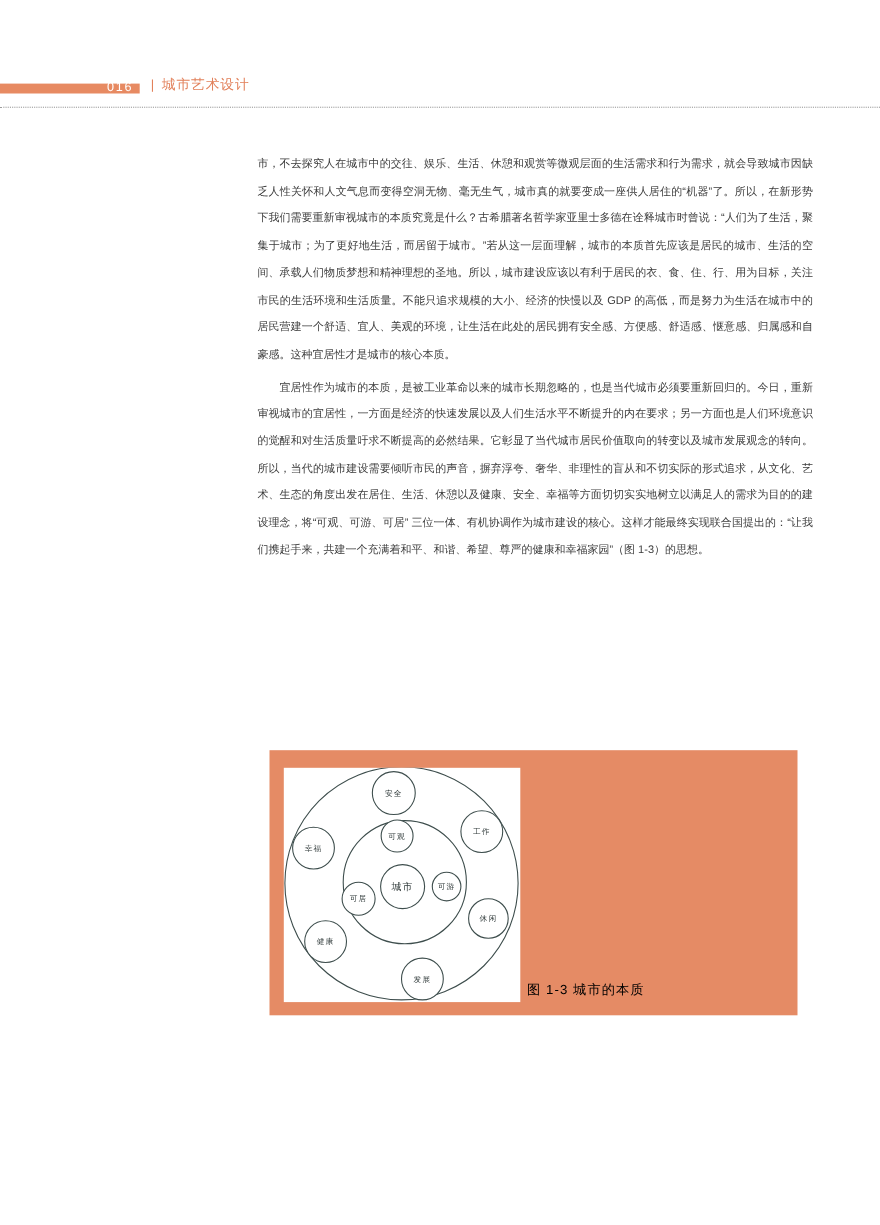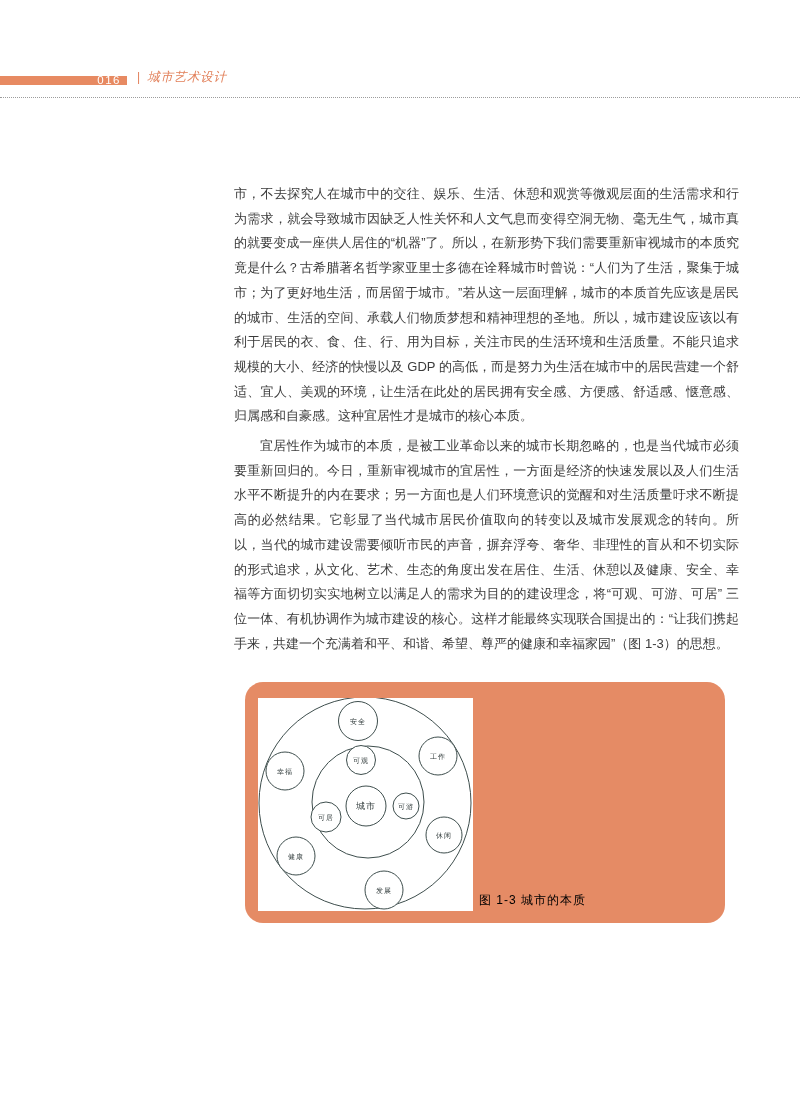--- a/index.html
+++ b/index.html
@@ -28,52 +28,52 @@
   .header-sep { font-size:12px; font-weight:300; }
   .book-title { font-size:12.5px; letter-spacing:0.8px; }
   .dotline {
     position:absolute; left:0; top:97px; width:800px; height:0;
     border-top:1.5px dotted #9c9c9c;
   }
 
   
   .body-text {
     position:absolute; left:234px; top:138px; width:505px;
-    color:#3b3b3b; font-size:13px; line-height:24.7px;
-    text-align:justify; text-justify:inter-ideograph;margin-top:44px;
+    color:#3b3b3b; font-size:10px; line-height:24.7px;
+    text-align:justify; text-justify:inter-ideograph;
   }
   .para2 { text-indent:2em; margin-top:5px; }
 
   
   .figure-block { position:absolute; left:245px; top:682px; width:480px; height:241px; }
   .fig-inset { position:absolute; left:13px; top:16px; width:215px; height:213px; background:#ffffff; }
   .fig-caption { position:absolute; left:234px; top:210px; font-size:12px; color:#000000; letter-spacing:1px; white-space:nowrap; }
 </style>
 </head>
 <body>
 
 <div class="page">
 
   <div class="header-bar" style="background: rgb(231, 138, 98);">
     <span class="page-num">016</span>
   </div>
 
   <div class="header-row">
     <span class="header-sep" style="color: rgb(226, 129, 91);">|</span>
-    <span class="book-title" style="color: rgb(226, 129, 91); font-style: italic;">城市艺术设计</span>
+    <span class="book-title" style="color: rgb(226, 129, 91);">城市艺术设计</span>
   </div>
 
   <div class="dotline"></div>
 
   <div class="body-text">
     <p class="para1">市，不去探究人在城市中的交往、娱乐、生活、休憩和观赏等微观层面的生活需求和行为需求，就会导致城市因缺乏人性关怀和人文气息而变得空洞无物、毫无生气，城市真的就要变成一座供人居住的“机器”了。所以，在新形势下我们需要重新审视城市的本质究竟是什么？古希腊著名哲学家亚里士多德在诠释城市时曾说：“人们为了生活，聚集于城市；为了更好地生活，而居留于城市。”若从这一层面理解，城市的本质首先应该是居民的城市、生活的空间、承载人们物质梦想和精神理想的圣地。所以，城市建设应该以有利于居民的衣、食、住、行、用为目标，关注市民的生活环境和生活质量。不能只追求规模的大小、经济的快慢以及 GDP 的高低，而是努力为生活在城市中的居民营建一个舒适、宜人、美观的环境，让生活在此处的居民拥有安全感、方便感、舒适感、惬意感、归属感和自豪感。这种宜居性才是城市的核心本质。</p>
     <p class="para2">宜居性作为城市的本质，是被工业革命以来的城市长期忽略的，也是当代城市必须要重新回归的。今日，重新审视城市的宜居性，一方面是经济的快速发展以及人们生活水平不断提升的内在要求；另一方面也是人们环境意识的觉醒和对生活质量吁求不断提高的必然结果。它彰显了当代城市居民价值取向的转变以及城市发展观念的转向。所以，当代的城市建设需要倾听市民的声音，摒弃浮夸、奢华、非理性的盲从和不切实际的形式追求，从文化、艺术、生态的角度出发在居住、生活、休憩以及健康、安全、幸福等方面切切实实地树立以满足人的需求为目的的建设理念，将“可观、可游、可居” 三位一体、有机协调作为城市建设的核心。这样才能最终实现联合国提出的：“让我们携起手来，共建一个充满着和平、和谐、希望、尊严的健康和幸福家园”（图 1-3）的思想。</p>
   </div>
 
-  <div class="figure-block" style="background: rgb(229, 139, 101); border-radius: 18px;">
+  <div class="figure-block" style="background: rgb(229, 139, 101);">
     <div class="fig-inset"><svg width="215" height="213" viewBox="0 0 215 213">
           <circle cx="107" cy="105" r="106" fill="none" stroke="#3E4E4D" stroke-width="1"></circle>
           <circle cx="110" cy="104" r="56" fill="none" stroke="#3E4E4D" stroke-width="1"></circle>
           <circle cx="108" cy="108" r="20" fill="#ffffff" stroke="#3E4E4D" stroke-width="1"></circle>
           <text x="108" y="111.24" text-anchor="middle" font-size="9" fill="#323c3c" letter-spacing="1">城市</text>
           <circle cx="103" cy="62" r="14.5" fill="#ffffff" stroke="#3E4E4D" stroke-width="1"></circle>
           <text x="103" y="64.52" text-anchor="middle" font-size="7" fill="#323c3c" letter-spacing="1">可观</text>
           <circle cx="148" cy="108" r="13" fill="#ffffff" stroke="#3E4E4D" stroke-width="1"></circle>
           <text x="148" y="110.52" text-anchor="middle" font-size="7" fill="#323c3c" letter-spacing="1">可游</text>
           <circle cx="68" cy="119" r="15" fill="#ffffff" stroke="#3E4E4D" stroke-width="1"></circle>

